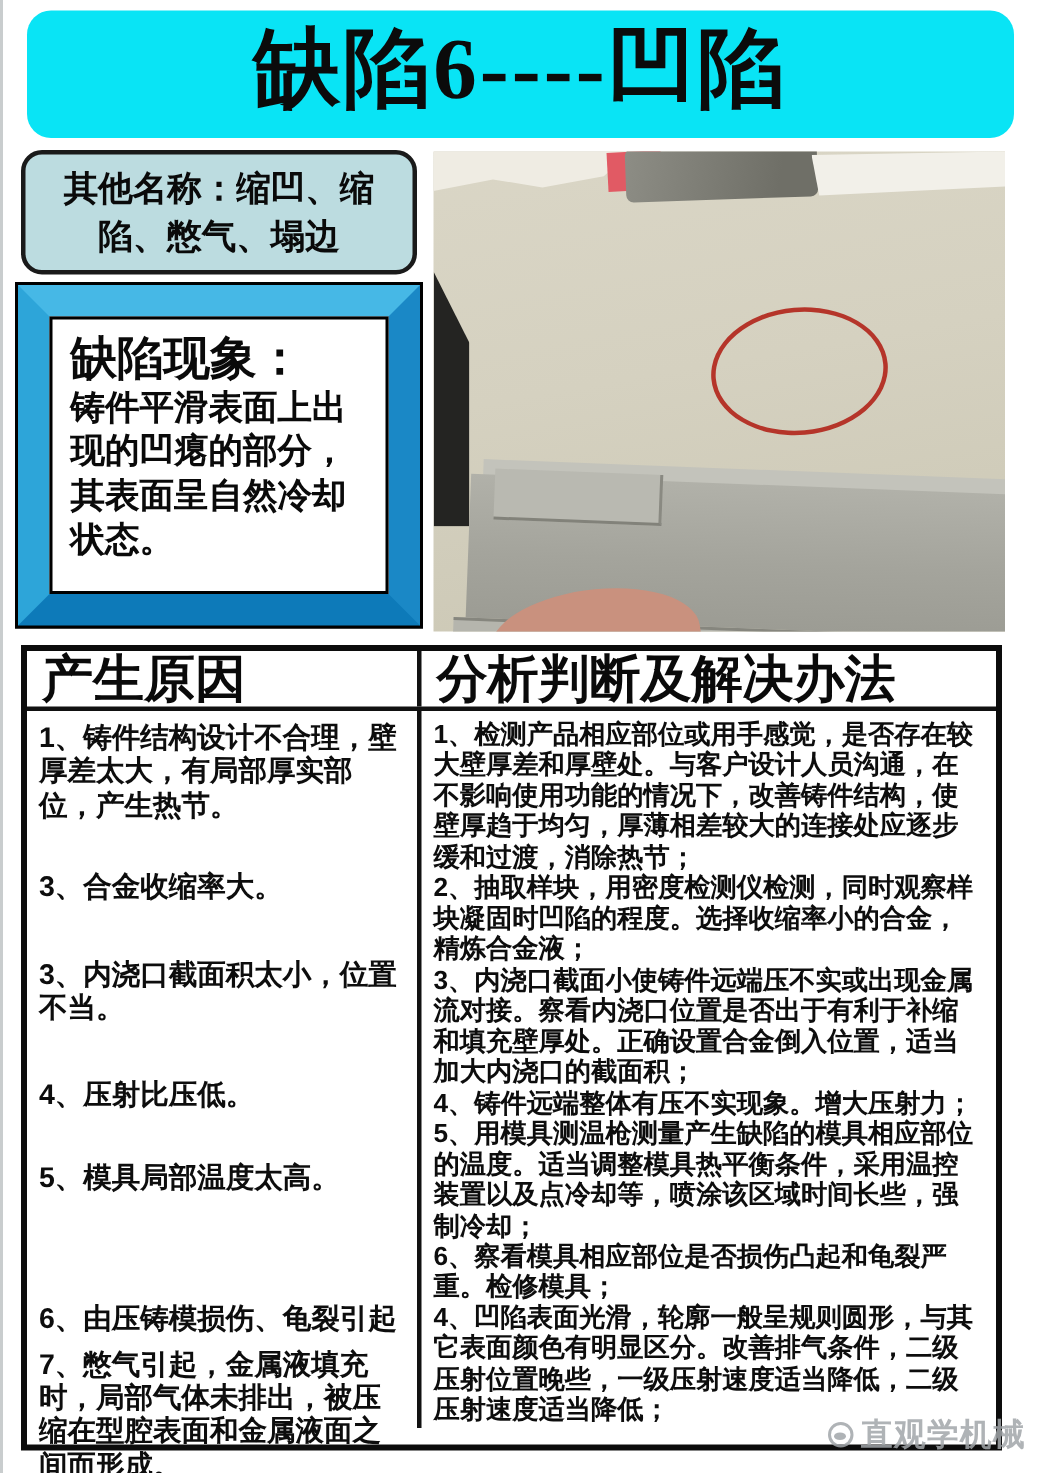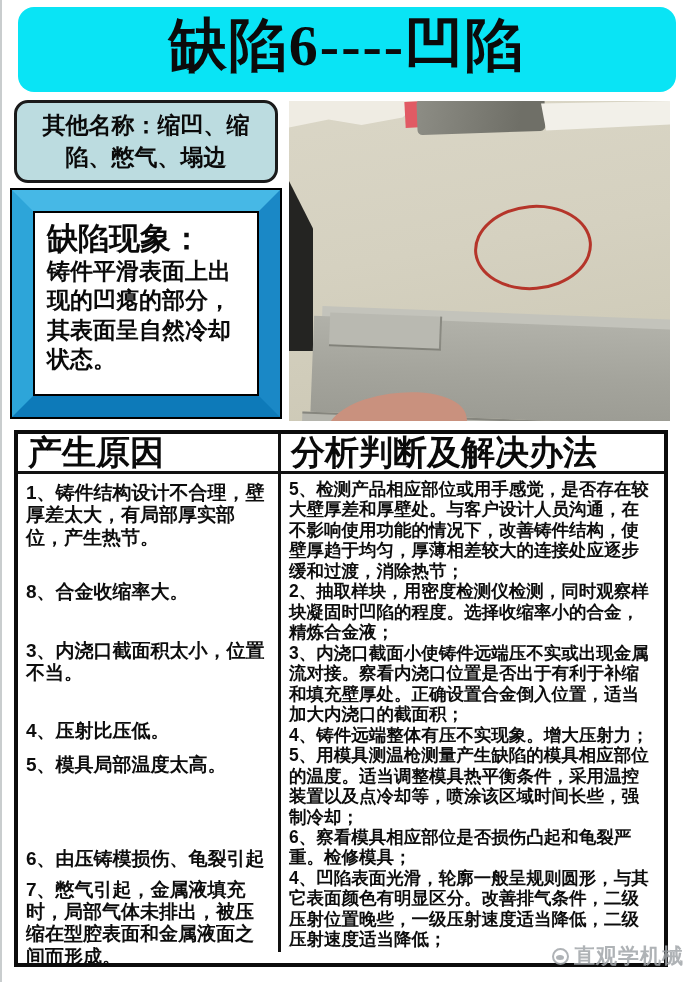--- a/index.html
+++ b/index.html
@@ -87,21 +87,21 @@
     font-family:"Liberation Serif","DejaVu Serif",serif;
     font-size:34px; font-weight:700; color:#0a0a0a; }
   .col-l { width:263px; border-right:3px solid #111; }
   .tbody { display:flex; height:478px; }
   .causes { padding:4px 6px 0 8px; }
   .causes .item { font-size:19px; font-weight:bold; line-height:1.18; color:#0d0d0d; }
   .causes .item:nth-child(1){ margin-top:4px; }
   .causes .item:nth-child(2){ margin-top:32px; }
   .causes .item:nth-child(3){ margin-top:36px; }
   .causes .item:nth-child(4){ margin-top:36px; }
-  .causes .item:nth-child(5){ margin-top:11px; }
+  .causes .item:nth-child(5){ margin-top:32px; }
   .causes .item:nth-child(6){ margin-top:72px; }
   .causes .item:nth-child(7){ margin-top:8px; }
   .solutions { flex:1; padding:5px 8px 0 8px; }
   .solutions .item { font-size:17.5px; font-weight:bold; line-height:1.17; color:#0d0d0d; }
 
   
   .watermark {
     position:absolute; right:8px; top:942px; display:flex; align-items:center; gap:5px;
     color:#a2a6aa; opacity:.85; z-index:5;
   }
@@ -150,29 +150,29 @@
 </div>
 
 <div class="dtable">
   <div class="thead">
     <div class="th col-l">产生原因</div>
     <div class="th">分析判断及解决办法</div>
   </div>
   <div class="tbody">
     <div class="causes col-l">
       <div class="item">1、铸件结构设计不合理，壁厚差太大，有局部厚实部位，产生热节。</div>
-      <div class="item">8、合金收缩率大。</div>
+      <div class="item">3、合金收缩率大。</div>
       <div class="item">3、内浇口截面积太小，位置不当。</div>
       <div class="item">4、压射比压低。</div>
       <div class="item">5、模具局部温度太高。</div>
       <div class="item">6、由压铸模损伤、龟裂引起</div>
       <div class="item">7、憋气引起，金属液填充时，局部气体未排出，被压缩在型腔表面和金属液面之间而形成。</div>
     </div>
     <div class="solutions">
-      <div class="item">5、检测产品相应部位或用手感觉，是否存在较大壁厚差和厚壁处。与客户设计人员沟通，在不影响使用功能的情况下，改善铸件结构，使壁厚趋于均匀，厚薄相差较大的连接处应逐步缓和过渡，消除热节；</div>
+      <div class="item">1、检测产品相应部位或用手感觉，是否存在较大壁厚差和厚壁处。与客户设计人员沟通，在不影响使用功能的情况下，改善铸件结构，使壁厚趋于均匀，厚薄相差较大的连接处应逐步缓和过渡，消除热节；</div>
       <div class="item">2、抽取样块，用密度检测仪检测，同时观察样块凝固时凹陷的程度。选择收缩率小的合金，精炼合金液；</div>
       <div class="item">3、内浇口截面小使铸件远端压不实或出现金属流对接。察看内浇口位置是否出于有利于补缩和填充壁厚处。正确设置合金倒入位置，适当加大内浇口的截面积；</div>
       <div class="item">4、铸件远端整体有压不实现象。增大压射力；</div>
       <div class="item">5、用模具测温枪测量产生缺陷的模具相应部位的温度。适当调整模具热平衡条件，采用温控装置以及点冷却等，喷涂该区域时间长些，强制冷却；</div>
       <div class="item">6、察看模具相应部位是否损伤凸起和龟裂严重。检修模具；</div>
       <div class="item">4、凹陷表面光滑，轮廓一般呈规则圆形，与其它表面颜色有明显区分。改善排气条件，二级压射位置晚些，一级压射速度适当降低，二级压射速度适当降低；</div>
     </div>
   </div>
 </div>
 

